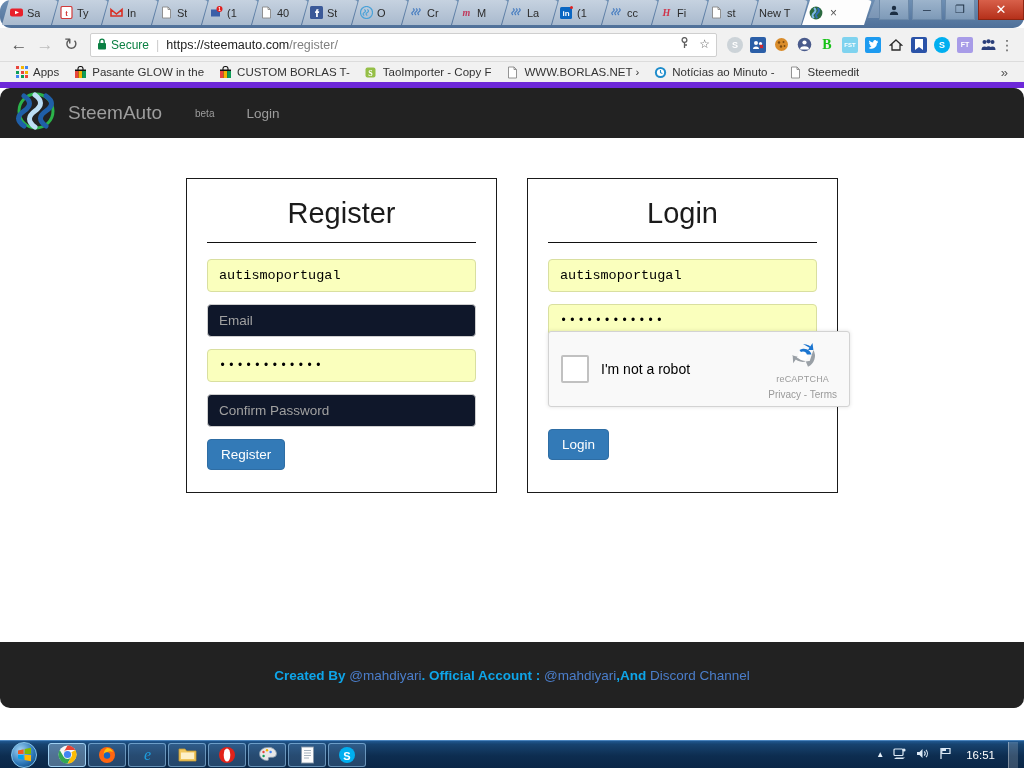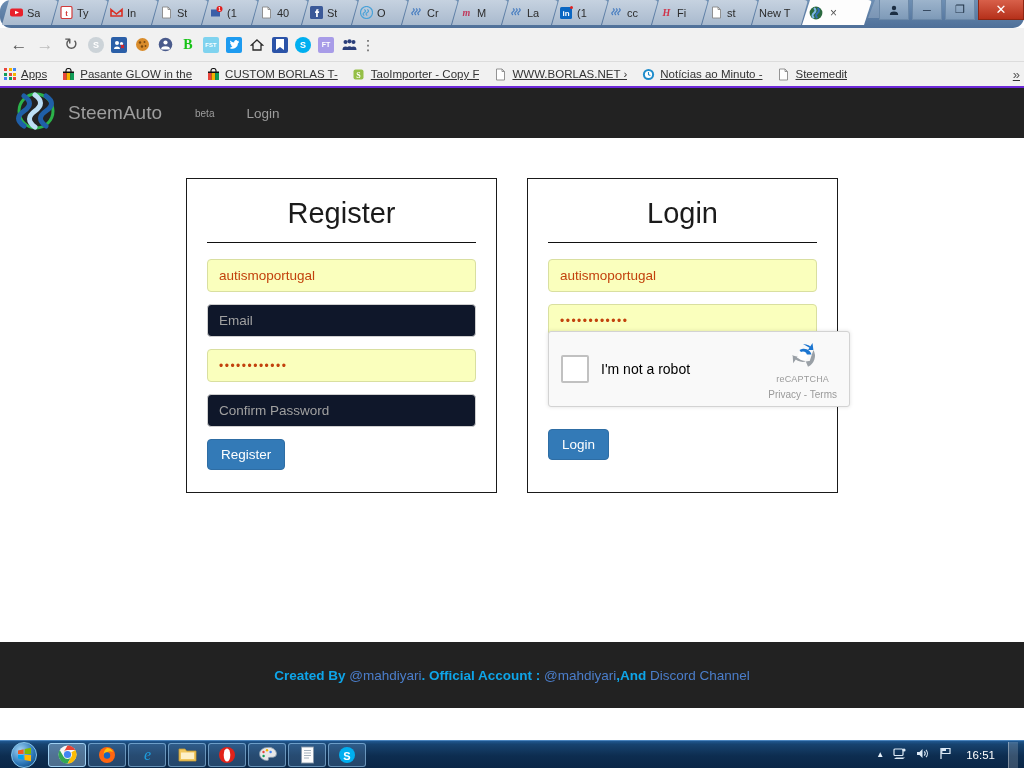--- a/index.html
+++ b/index.html
@@ -89,32 +89,32 @@
   .ext-icons { display: flex; align-items: center; gap: 7px; padding-left: 4px; }
   .ext {
     width: 16px; height: 16px; border-radius: 2px; font-size: 9px;
     color: #fff; display: flex; align-items: center; justify-content: center;
     font-weight: bold;
   }
   .kebab { color: #5a5a5a; font-size: 14px; padding: 0 4px; letter-spacing: 0; }
 
   
   .bookmarks {
-    height: 26px; background: #f1f1f1; border-bottom: 2px solid #6d28d9;
-    display: flex; align-items: center; padding: 0 4px; font-size: 11.5px;
-    color: #333; overflow: hidden; text-decoration: underline;
+    height: 26px; background: #f1f1f1; border-bottom: 6px solid #6d28d9;
+    display: flex; align-items: center; padding: 0 16px; font-size: 11.5px;
+    color: #333; overflow: hidden;
   }
   .bm { display: flex; align-items: center; margin-right: 14px; white-space: nowrap; max-width: 150px; overflow: hidden; }
   .bm .bmico { width: 14px; height: 14px; margin-right: 5px; flex:0 0 14px; display:flex; align-items:center; justify-content:center; font-size:10px; }
   .bm-overflow { margin-left: auto; color: #555; font-size: 13px; }
   .apps-grid { display: grid; grid-template-columns: repeat(3,3px); grid-gap: 1.5px; margin-right: 5px; }
   .apps-grid i { width: 3px; height: 3px; display: block; }
 
   
-  .page { height: 620px; background: #fff; position: relative; overflow: hidden; }
+  .page { height: 620px; background: #fff; position: relative; overflow: hidden; border-radius: 10px; }
   .site-header {
     height: 50px; background: #222; display: flex; align-items: center;
     padding-left: 14px;
   }
   .brand { display: flex; align-items: center; }
   .brand-text { color: #9d9d9d; font-size: 19px; margin-left: 10px; }
   .brand-beta { font-size: 10px; color: #9d9d9d; vertical-align: super; margin-left: 2px; padding-left: 31px; }
   .nav-login { color: #9d9d9d; font-size: 13.5px; margin-left: 32px; }
 
   .content { display: flex; justify-content: center; gap: 30px; padding-top: 40px; }
@@ -127,21 +127,21 @@
     text-align: center; font-size: 29px; font-weight: normal; color: #1b1b1b;
     font-family: "Liberation Sans", sans-serif; padding-bottom: 12px;
   }
   .card-rule { border-bottom: 1px solid #111; margin: 0 0 16px 0; }
   .field {
     width: 100%; height: 33px; border: 1px solid #cfcfcf; border-radius: 4px;
     padding: 0 11px; font-size: 13.5px; margin-bottom: 12px;
     font-family: "Liberation Sans", sans-serif; color: #333; background: #0f172a;
     display: flex; align-items: center;
   }
-  .field.autofill { background: #faffbd; border-color: #d9dfa0; color: #c2410c; }
+  .field.autofill { background: #faffbd; border-color: #d9dfa0; color: #000000; font-family: Liberation Mono, monospace; }
   .field.placeholder { color: #a0a0a0; }
   .dots { letter-spacing: 1.5px; font-size: 12px; color: #111; }
   .btn-primary {
     background: #337ab7; border: 1px solid #2e6da4; border-radius: 4px;
     color: #fff; font-size: 13.5px; padding: 7px 13px;
     font-family: "Liberation Sans", sans-serif; display: inline-block;
   }
   .register-btn-wrap { margin-top: 4px; }
 
   
@@ -370,20 +370,41 @@
       <div>─</div>
       <div>❐</div>
       <div class="wc-close">✕</div>
     </div>
   </div>
 
   <div class="toolbar">
     <div class="navbtn">←</div>
     <div class="navbtn dim">→</div>
     <div class="navbtn">↻</div>
+    <div class="omnibox">
+      <span class="lock">
+        <svg width="10" height="12" viewBox="0 0 10 12">
+            <rect x="1" y="5" width="8" height="6.5" rx="1" fill="#0b8043"></rect>
+            <path d="M2.8 5 V3.4 a2.2 2.2 0 0 1 4.4 0 V5" fill="none" stroke="#0b8043" stroke-width="1.3"></path>
+          </svg>
+      </span>
+      <span class="secure-txt">Secure</span>
+      <span class="omni-sep">|</span>
+      <span class="url-main">https://steemauto.com</span>
+        <span class="url-dim">/register/</span>
+      <span class="omni-icons">
+        <span>
+          <svg width="11" height="12" viewBox="0 0 11 12">
+              <circle cx="5.5" cy="3" r="2.4" fill="none" stroke="#5f5f5f" stroke-width="1.3"></circle>
+              <path d="M5.5 5.4 V11 M5.5 8 H8" stroke="#5f5f5f" stroke-width="1.3" fill="none"></path>
+            </svg>
+        </span>
+        <span>☆</span>
+      </span>
+    </div>
     <div class="ext-icons">
       <span class="ext" style="background:#ccd3d8;color:#fff;border-radius:50%;">S</span>
       <span class="ext" style="background:#2b5fa8;">
         <svg width="12" height="12" viewBox="0 0 12 12">
             <circle cx="4" cy="4" r="2" fill="#fff"></circle>
             <circle cx="8.5" cy="4.6" r="1.6" fill="#fff"></circle>
             <path d="M1 10 q0-2.6 3-2.6 T7 10 Z" fill="#fff"></path>
             <path d="M8 6 L11 9 M11 6 L8 9" stroke="#e02020" stroke-width="1.4"></path>
           </svg>
       </span>

